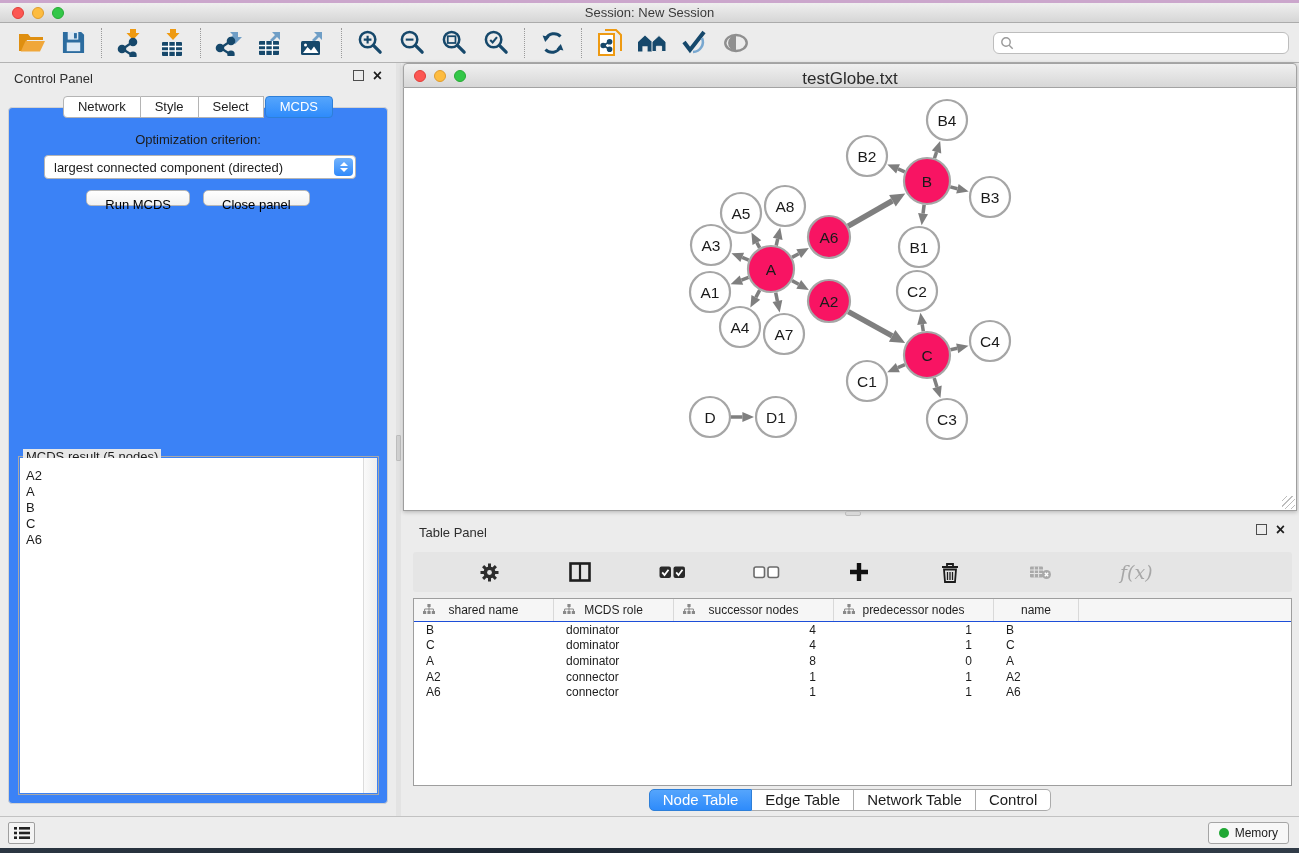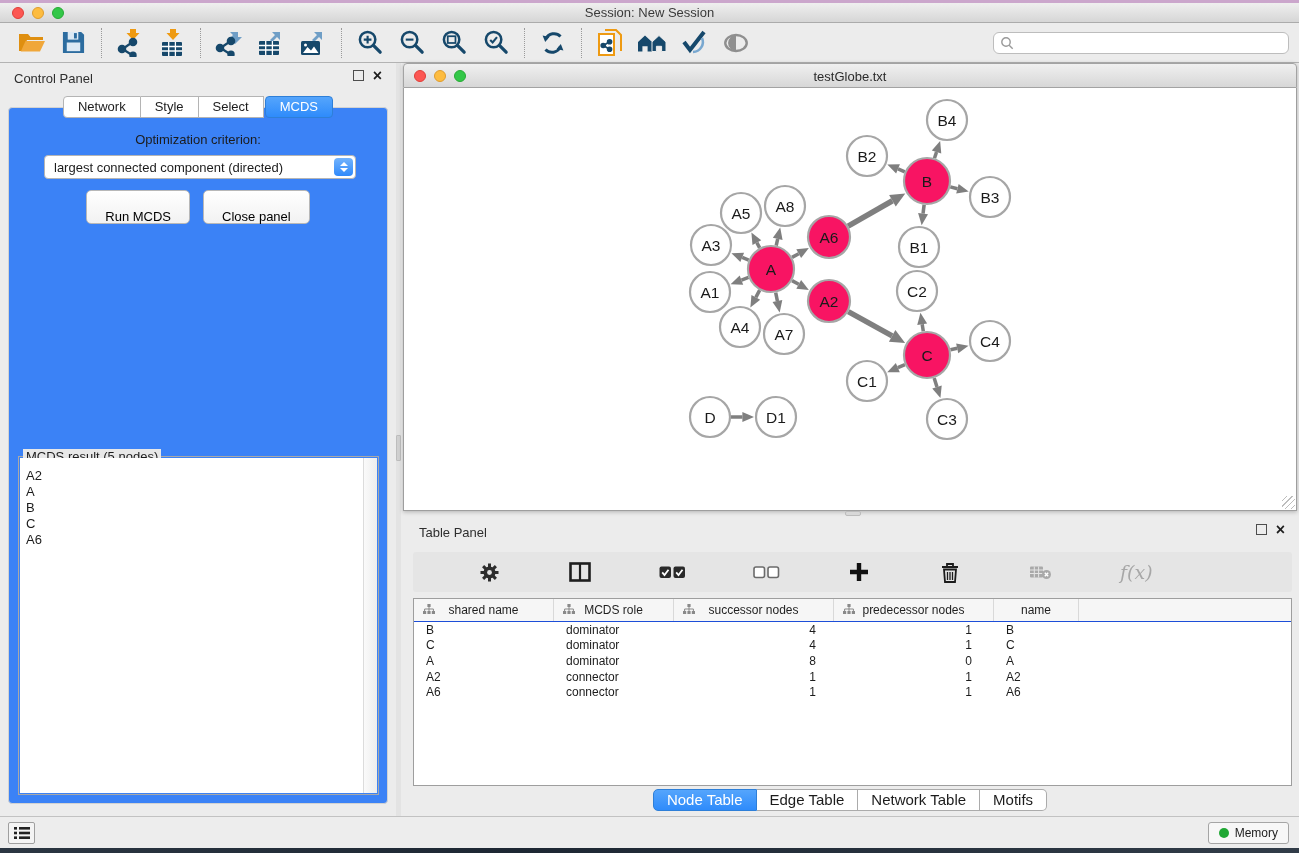--- a/index.html
+++ b/index.html
@@ -40,41 +40,41 @@
   #opt-label{position:absolute;left:0;right:0;top:24px;text-align:center;font-size:13px;}
   #criterion-combo{position:absolute;left:35px;right:31px;top:47px;height:24px;background:#fff;
                    border:1px solid #b5b5b5;border-radius:4px;display:flex;align-items:center;box-sizing:border-box;}
   #criterion-combo .combo-text{flex:1;font-size:13px;padding-left:9px;white-space:nowrap;}
   .combo-btn{width:19px;height:18px;margin:2px 2px 2px 0;border-radius:4px;
              background:linear-gradient(#73b3fc,#2f89fb);display:flex;flex-direction:column;
              align-items:center;justify-content:center;gap:2px;}
   .tri-up{width:0;height:0;border-left:4px solid transparent;border-right:4px solid transparent;border-bottom:4px solid #fff;}
   .tri-down{width:0;height:0;border-left:4px solid transparent;border-right:4px solid transparent;border-top:4px solid #fff;}
   #cp-buttons{position:absolute;left:0;right:0;top:82px;display:flex;justify-content:center;gap:13px;}
-  .cp-btn{height:16px;line-height:20px;padding:16px 18px;background:linear-gradient(#ffffff,#f2f2f2);
+  .cp-btn{height:16px;line-height:20px;padding:4px 18px;background:linear-gradient(#ffffff,#f2f2f2);
           border:1px solid #b8b8b8;border-radius:5px;font-size:13px;}
   #mcds-result{position:absolute;left:9px;right:8px;top:348px;bottom:8px;border:1px solid #a8a8a8;}
   #mcds-legend{position:absolute;top:-8px;left:4px;background:#e8e8e8;padding:0 3px;font-size:13px;}
   #mcds-list{position:absolute;left:1px;right:14px;top:1px;bottom:1px;background:#fff;
              padding-top:10px;overflow:hidden;}
   #mcds-scroll{position:absolute;right:1px;top:1px;bottom:1px;width:13px;
                background:linear-gradient(90deg,#fafafa,#ededed);border-left:1px solid #dcdcdc;}
   .mcds-item{font-size:13px;line-height:16px;padding-left:6px;}
   #v-splitter{position:absolute;left:396px;top:63px;width:5px;bottom:37px;background:#e3e3e3;}
   #v-splitter .grip{position:absolute;left:0;top:372px;width:5px;height:26px;background:#d0d0d0;
                     border:1px solid #bdbdbd;box-sizing:border-box;border-radius:1px;}
   #right-area{position:absolute;left:401px;top:63px;right:0;bottom:37px;background:#ececec;}
   
   #network-window{position:absolute;left:2px;top:0;right:2px;height:448px;
                   box-shadow:0 1px 4px rgba(0,0,0,.25);border-radius:4px 4px 0 0;}
   #network-titlebar{position:absolute;left:0;right:0;top:0;height:25px;
                     background:linear-gradient(#f0f0f0,#d7d7d7);border:1px solid #a3a3a3;
                     border-radius:4px 4px 0 0;box-sizing:border-box;}
   #network-titlebar .lights{left:10px;top:6px;}
-  #network-title-text{position:absolute;left:0;right:0;top:5px;text-align:center;font-size:13px;color:#2b2b2b;}
+  #network-title-text{position:absolute;left:0;right:0;top:5px;text-align:center;font-size:17px;color:#2b2b2b;}
   #network-canvas{position:absolute;left:0;right:0;top:25px;bottom:0;background:#fff;
                   border:1px solid #9e9e9e;border-top:none;box-sizing:border-box;}
   #network-graph{position:absolute;left:0;top:0;}
   #resize-grip{position:absolute;right:1px;bottom:1px;width:13px;height:13px;
     background:repeating-linear-gradient(135deg,transparent 0 3px,#bdbdbd 3px 4px);}
   #h-splitter-grip{position:absolute;left:444px;top:448px;width:16px;height:5px;background:#d8d8d8;
                    border:1px solid #bcbcbc;box-sizing:border-box;border-radius:2px;}
   
   #tp-title{position:absolute;left:18px;top:462px;font-size:13px;color:#2e2e2e;}
   #table-panel-winbtns{top:461px;right:14px;}
@@ -579,21 +579,21 @@
           <div class="tcell c4">A6</div>
           <div class="tcell c5"></div>
         </div>
       </div>
   </div>
 
   <div id="tp-tabs">
       <div class="btab active">Node Table</div>
       <div class="btab">Edge Table</div>
       <div class="btab">Network Table</div>
-      <div class="btab">Motifs</div>
+      <div class="btab">Control</div>
     </div>
 </div>
 
 <div id="status-bar">
   <div id="status-list-btn">
     <svg width="16" height="14" viewBox="0 0 16 14">
       <g fill="#222">
         <rect x="0" y="1" width="3" height="2.6"></rect>
           <rect x="5" y="1" width="11" height="2.6"></rect>
         <rect x="0" y="5.7" width="3" height="2.6"></rect>

